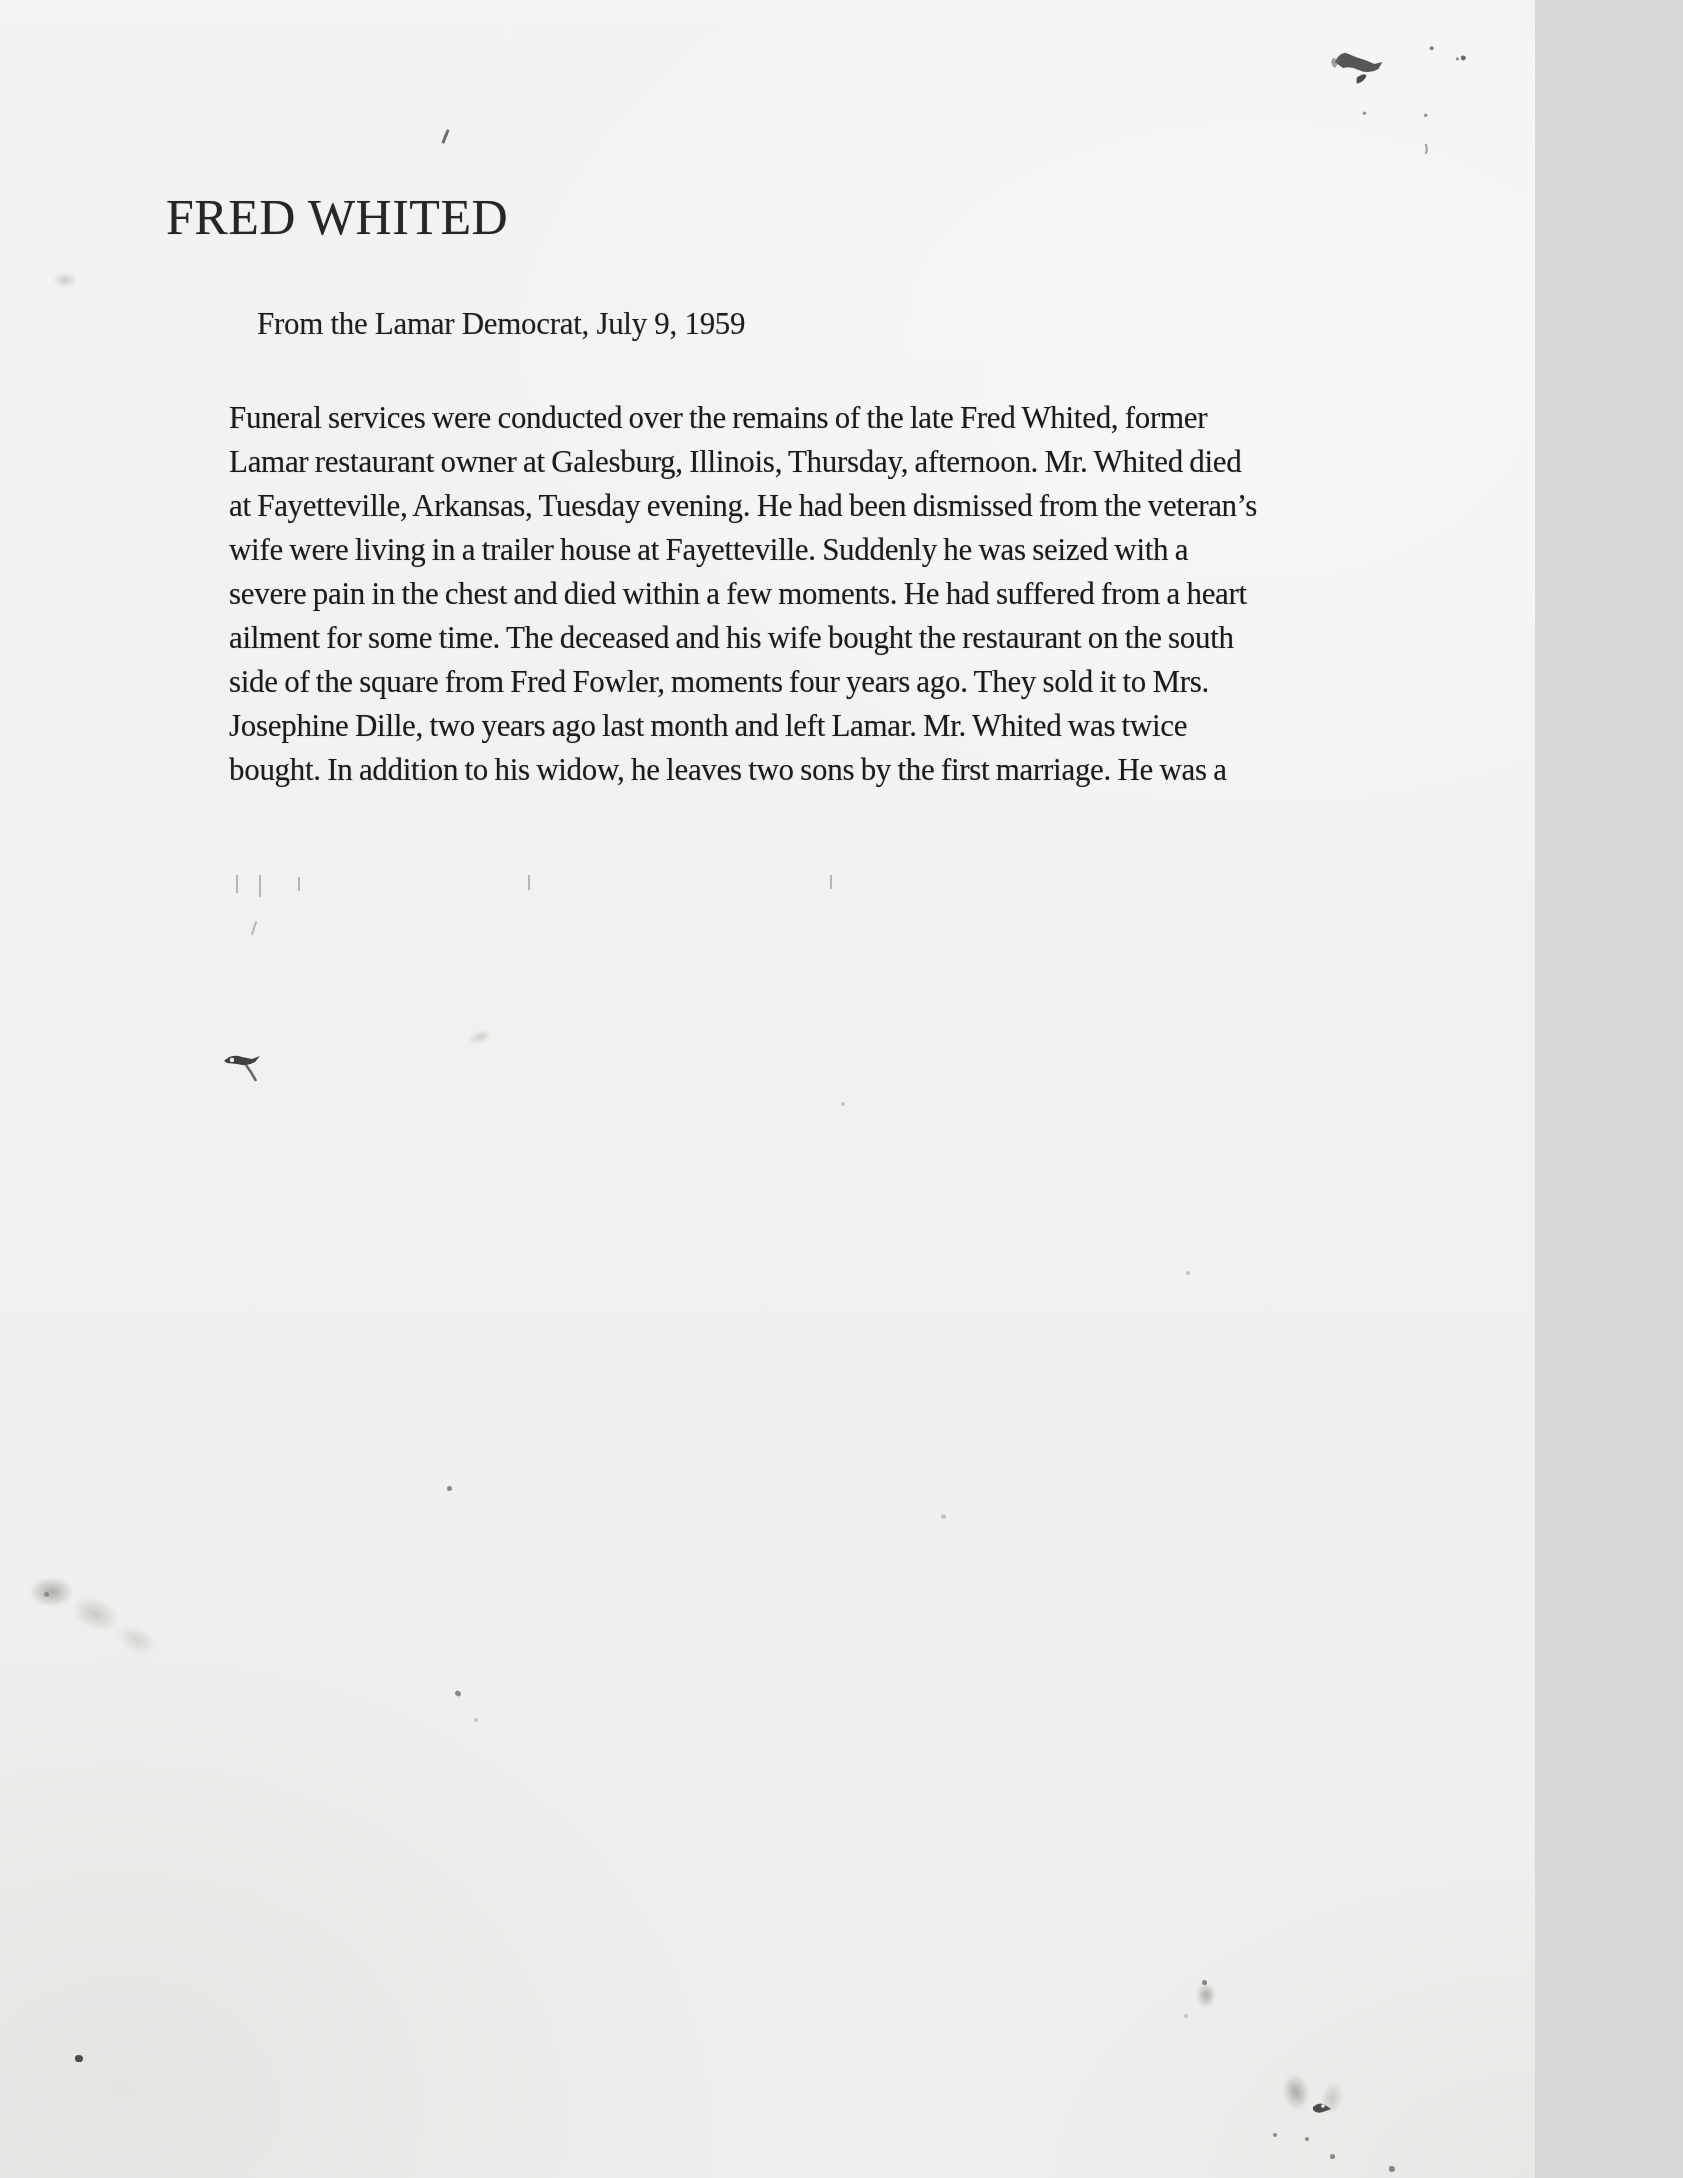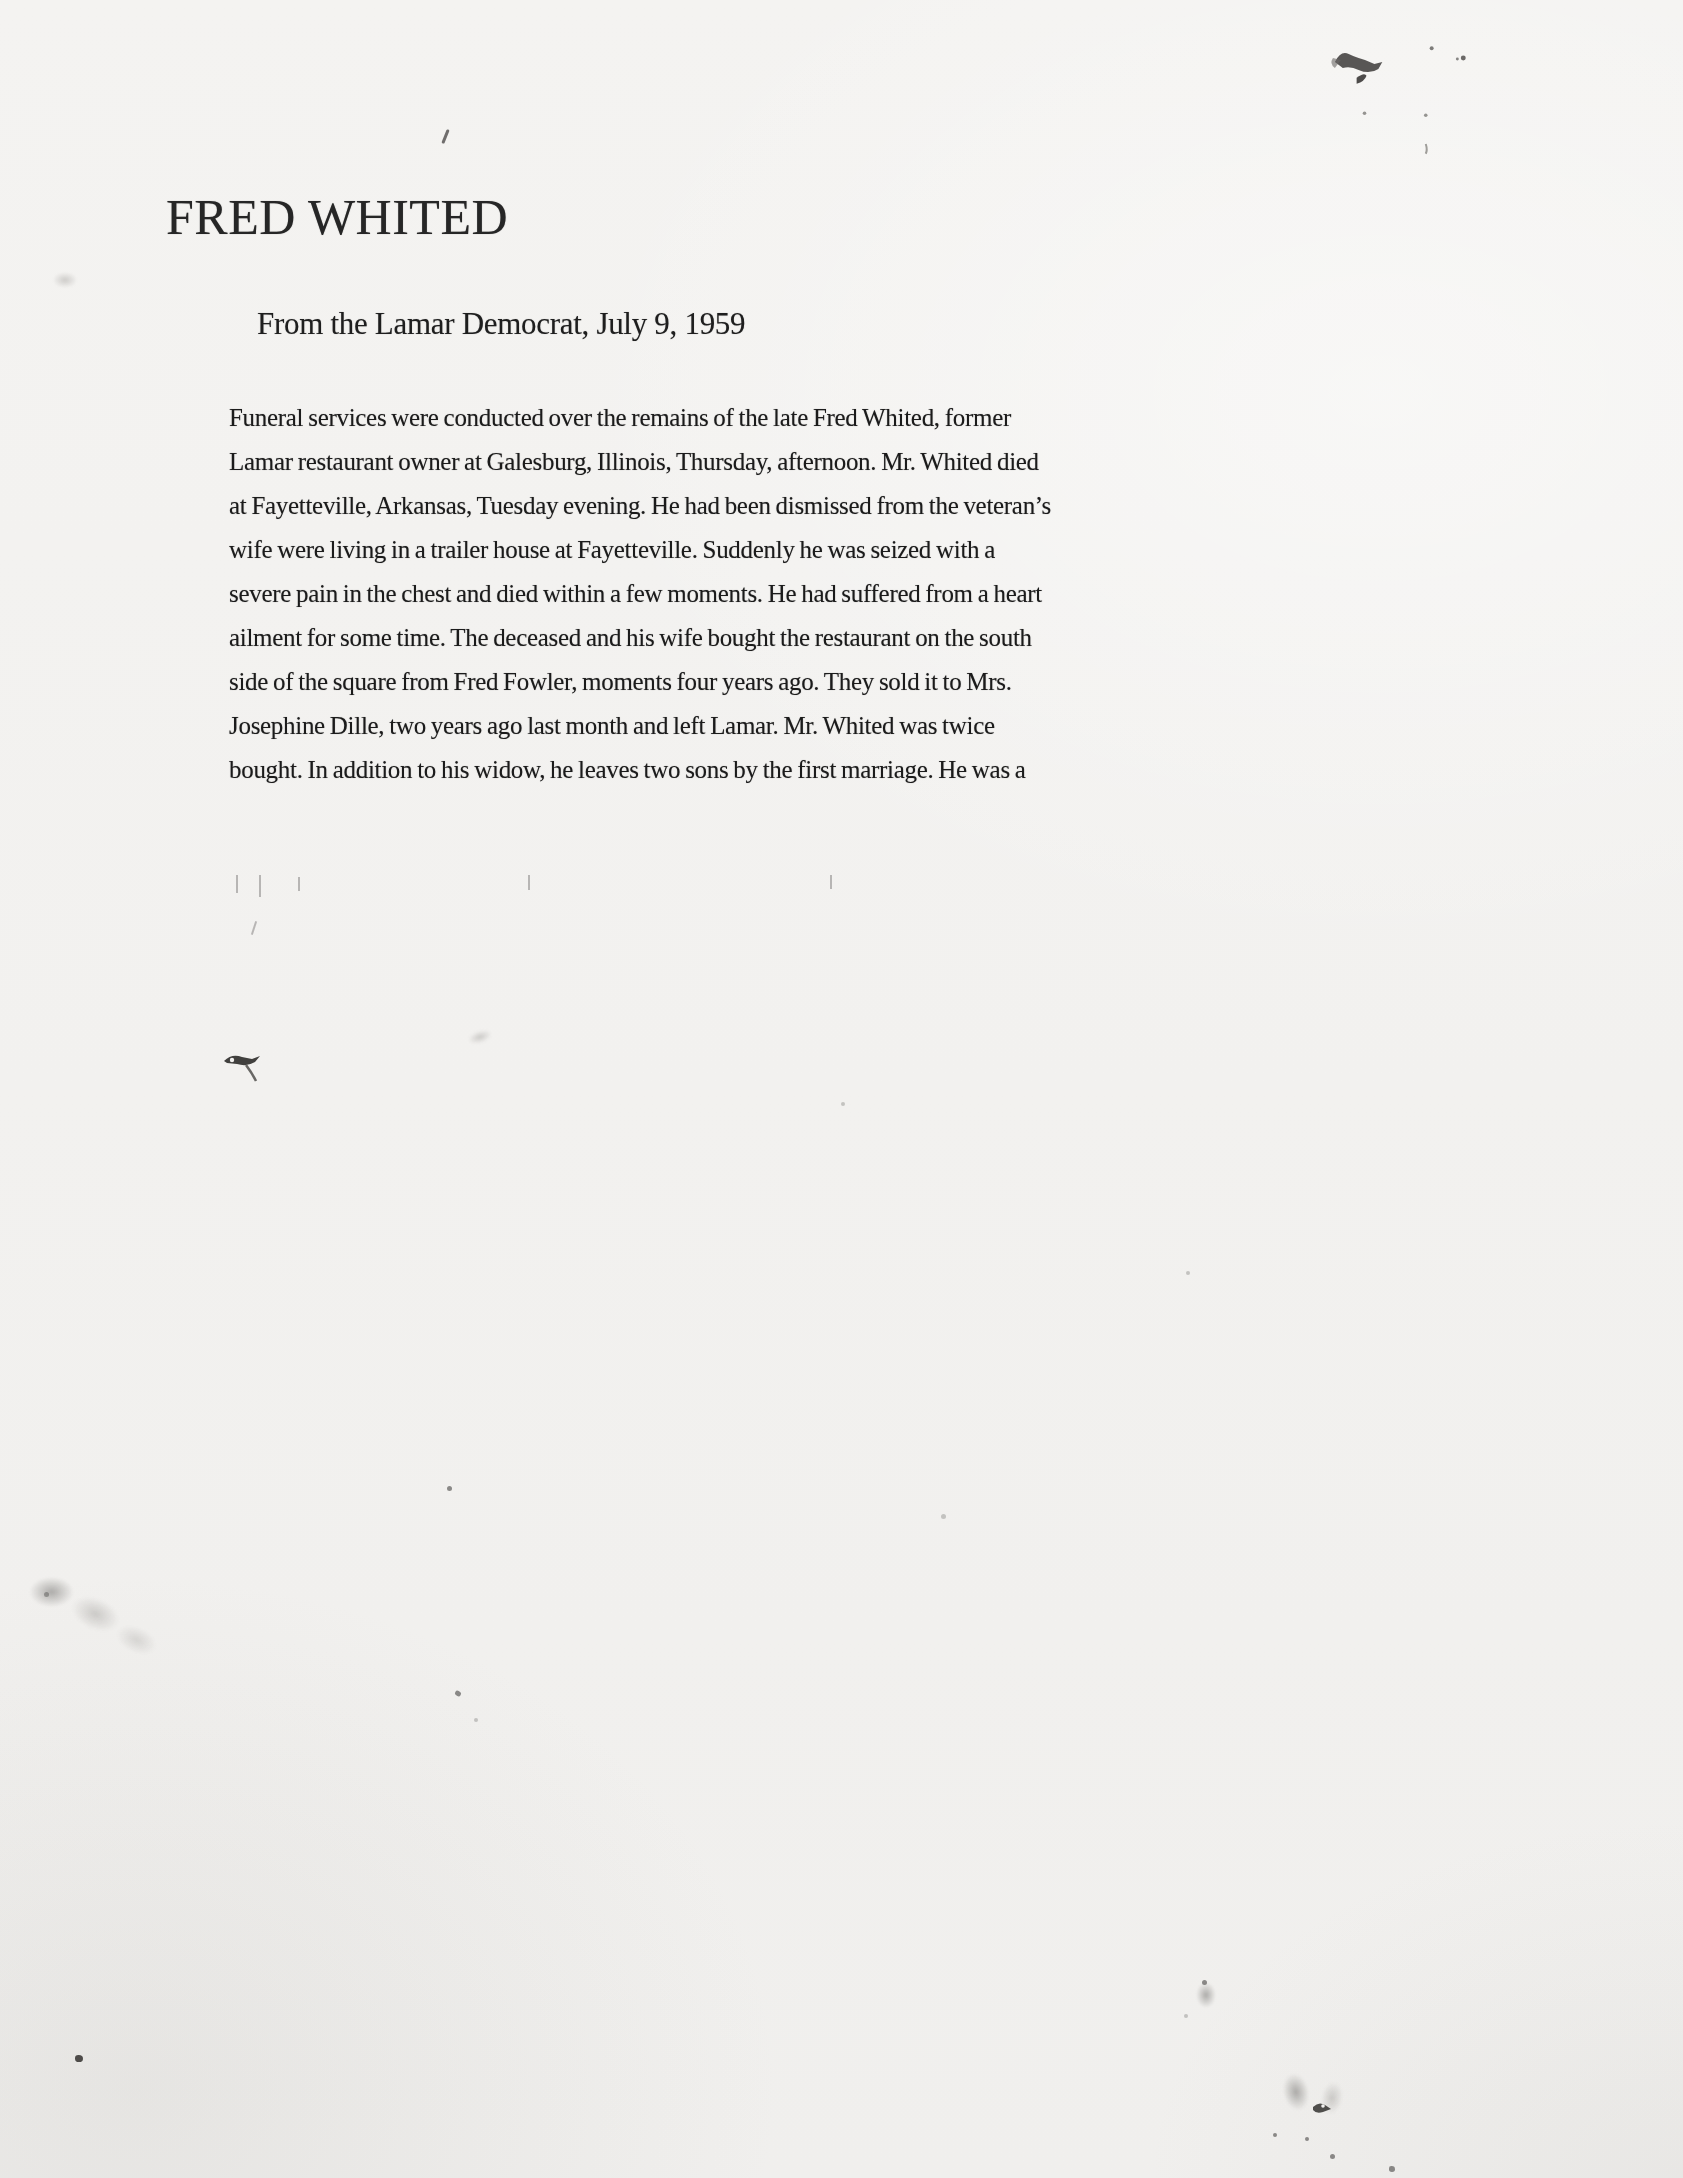--- a/index.html
+++ b/index.html
@@ -2,21 +2,21 @@
 <html><head>
 <meta charset="utf-8">
 <style>
   html, body {
     margin: 0;
     padding: 0;
     background: #d8d7d5;
   }
   .page {
     position: relative;
-    width: 1683px;
+    width: 1535px;
     height: 2178px;
     overflow: hidden;
     font-family: "Liberation Serif", serif;
     color: #1f1f1f;
     background:
       radial-gradient(1287px 891px at 82% 18%, rgba(255,255,255,0.40), rgba(255,255,255,0) 65%),
       radial-gradient(990px 792px at 8% 96%, rgba(188,186,182,0.20), rgba(188,186,182,0) 65%),
       radial-gradient(891px 594px at 100% 100%, rgba(196,194,190,0.18), rgba(196,194,190,0) 60%),
       linear-gradient(180deg, #f4f3f1 0%, #f2f1ef 50%, #f0efed 100%);
     text-decoration: underline;
@@ -46,21 +46,21 @@
     white-space: nowrap;
   }
 
   .body-block {
     position: absolute;
     left: 229px;
     top: 396px;
     width: 1119px;
   }
   .body-line {
-    font-size: 25px;
+    font-size: 31px;
     line-height: 44px;
     letter-spacing: -0.3px;
     word-spacing: -1px;
     color: #1b1b1b;
     text-shadow: 0 0 1px rgba(25,25,25,0.38);
     white-space: nowrap;
   }
 
   
   .artifact { position: absolute; pointer-events: none; }

